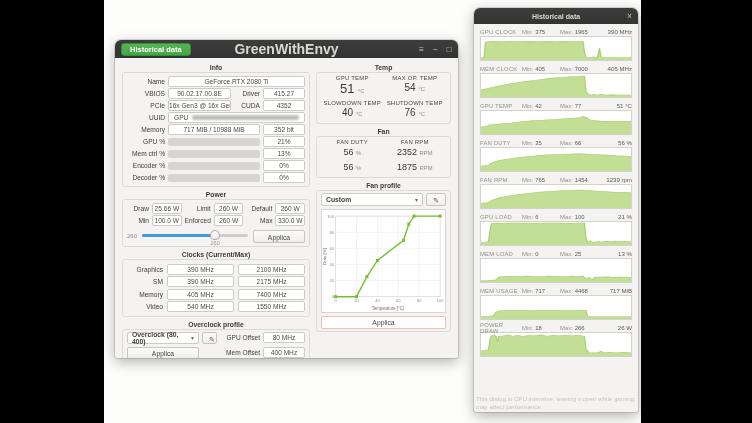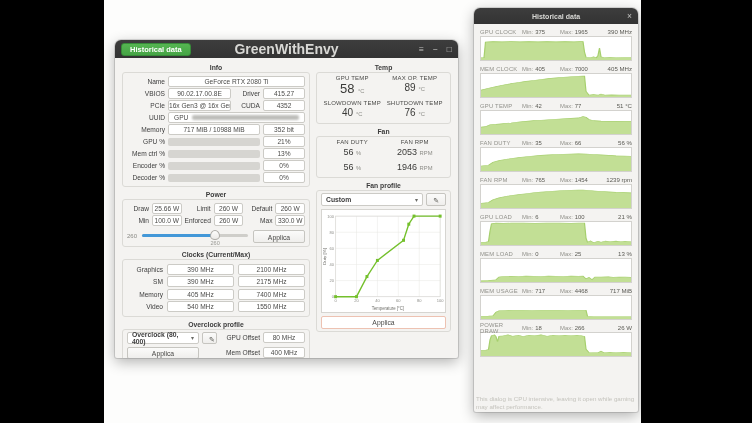--- a/index.html
+++ b/index.html
@@ -254,25 +254,25 @@
         </div>
       </div>
 
       <div id="col-right">
 
         <div class="frame">
           <div class="frame-label">Temp</div>
           <div class="frame-box grid2">
             <div class="tcell">
               <div class="tlab">GPU TEMP</div>
-              <div class="tval big"><span>58</span> <span class="tunit">°C</span></div>
+              <div class="tval big"><span>51</span> <span class="tunit">°C</span></div>
             </div>
             <div class="tcell">
               <div class="tlab">MAX OP. TEMP</div>
-              <div class="tval"><span>89</span> <span class="tunit">°C</span></div>
+              <div class="tval"><span>54</span> <span class="tunit">°C</span></div>
             </div>
             <div class="tcell">
               <div class="tlab">SLOWDOWN TEMP</div>
               <div class="tval"><span>40</span> <span class="tunit">°C</span></div>
             </div>
             <div class="tcell">
               <div class="tlab">SHUTDOWN TEMP</div>
               <div class="tval"><span>76</span> <span class="tunit">°C</span></div>
             </div>
           </div>
@@ -284,27 +284,27 @@
             <div class="tcell">
                 <div class="tlab">FAN DUTY</div>
               </div>
             <div class="tcell">
                 <div class="tlab">FAN RPM</div>
               </div>
             <div class="tcell">
                 <div class="tval" style="font-size:9px"><span>56</span> <span class="tunit">%</span></div>
               </div>
             <div class="tcell">
-                <div class="tval" style="font-size:9px"><span>2053</span> <span class="tunit">RPM</span></div>
+                <div class="tval" style="font-size:9px"><span>2352</span> <span class="tunit">RPM</span></div>
               </div>
             <div class="tcell">
                 <div class="tval" style="font-size:9px"><span>56</span> <span class="tunit">%</span></div>
               </div>
             <div class="tcell">
-                <div class="tval" style="font-size:9px"><span>1946</span> <span class="tunit">RPM</span></div>
+                <div class="tval" style="font-size:9px"><span>1875</span> <span class="tunit">RPM</span></div>
               </div>
           </div>
         </div>
 
         <div class="frame">
           <div class="frame-label">Fan profile</div>
           <div class="frame-box">
             <div class="combo-row">
               <div class="combo">
                 <span>Custom</span>

